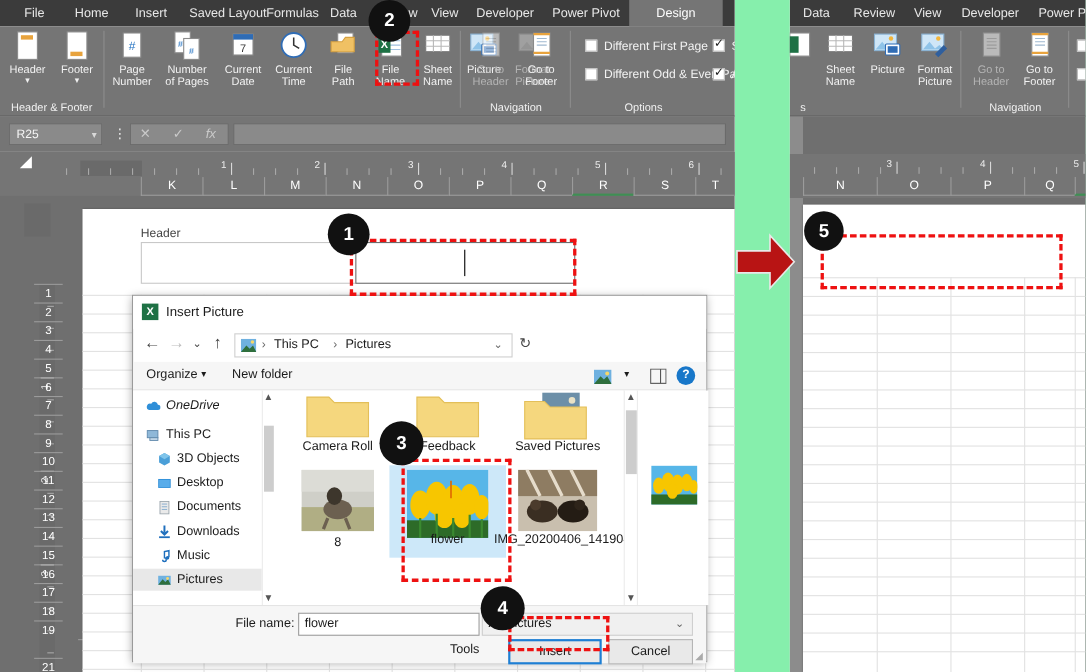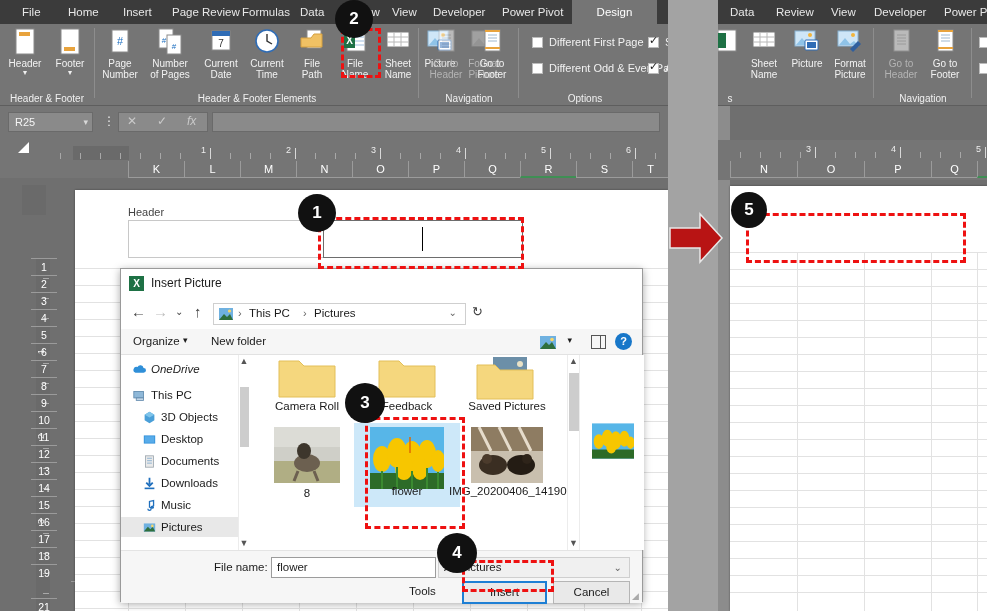--- a/index.html
+++ b/index.html
@@ -3,21 +3,21 @@
 <meta charset="utf-8">
 <style>
   * { box-sizing: border-box; }
   html, body {
     margin: 0; padding: 0;
     width: 987px; height: 611px;
     overflow: hidden;
     background: #000;
     font-family: "Liberation Sans", sans-serif;
   }
-  #root { position: relative; width: 987px; height: 611px; background:#a3a3a3; }
+  #root { position: relative; width: 987px; height: 611px; background:#86efac; }
 
   
   .pane { position:absolute; top:0; height:611px; overflow:hidden; background:#fff; }
   #leftPane  { left:0;   width:668px; }
   #rightPane { left:718px; width:269px; }
 
   
   .tabbar { position:absolute; top:0; left:0; height:24px; width:100%;
             background:#3b3b3b; }
   .tab { position:absolute; top:0; height:24px; line-height:24px;
@@ -155,21 +155,21 @@
 <body>
 
 <div id="root">
 
   <div class="pane" id="leftPane">
 
     <div class="tabbar">
       <div class="tab" style="left:14px;">File</div>
       <div class="tab" style="left:60px;">Home</div>
       <div class="tab" style="left:115px;">Insert</div>
-      <div class="tab" style="left:164px;">Page Review</div>
+      <div class="tab" style="left:164px;">Saved Layout</div>
       <div class="tab" style="left:234px;">Formulas</div>
       <div class="tab" style="left:292px;">Data</div>
       <div class="tab" style="left:334px;">Review</div>
       <div class="tab" style="left:384px;">View</div>
       <div class="tab" style="left:425px;">Developer</div>
       <div class="tab" style="left:494px;">Power Pivot</div>
       <div class="tab active" style="left:572px; width:85px; text-align:center; padding:0;">Design</div>
     </div>
 
     <div class="ribbon">
@@ -296,21 +296,20 @@
             <svg width="30" height="30" viewBox="0 0 30 30">
                 <rect x="3" y="4" width="20" height="15" fill="#d6d6d6" stroke="#aaa"></rect>
                 <circle cx="18" cy="8" r="2" fill="#c9c9c9"></circle>
                 <path d="M4 18 l6 -7 l5 6 l4 -3 l4 4 z" fill="#bbb"></path>
                 <path d="M16 22 l7 -7 l3 3 l-7 7 z" fill="#9a9a9a"></path>
               </svg>
           </div>
           <div class="cap" style="white-space:pre-line">Format
 Picture</div>
         </div>
-        <div class="glabel">Header &amp; Footer Elements</div>
       </div>
       <div class="rsep" style="left:418px;"></div>
 
       <div class="rgroup" style="left:420px; width:98px;">
         <div class="ritem dis" style="left:4px;">
           <div class="ico" style="opacity:.5">
             <svg width="26" height="30" viewBox="0 0 26 30">
                 <rect x="6" y="3" width="15" height="21" fill="#fff" stroke="#aaa"></rect>
                 <g stroke="#c2c2c2">
                   <path d="M9 8 h9 M9 11 h9 M9 14 h9 M9 17 h9 M9 20 h9"></path>

